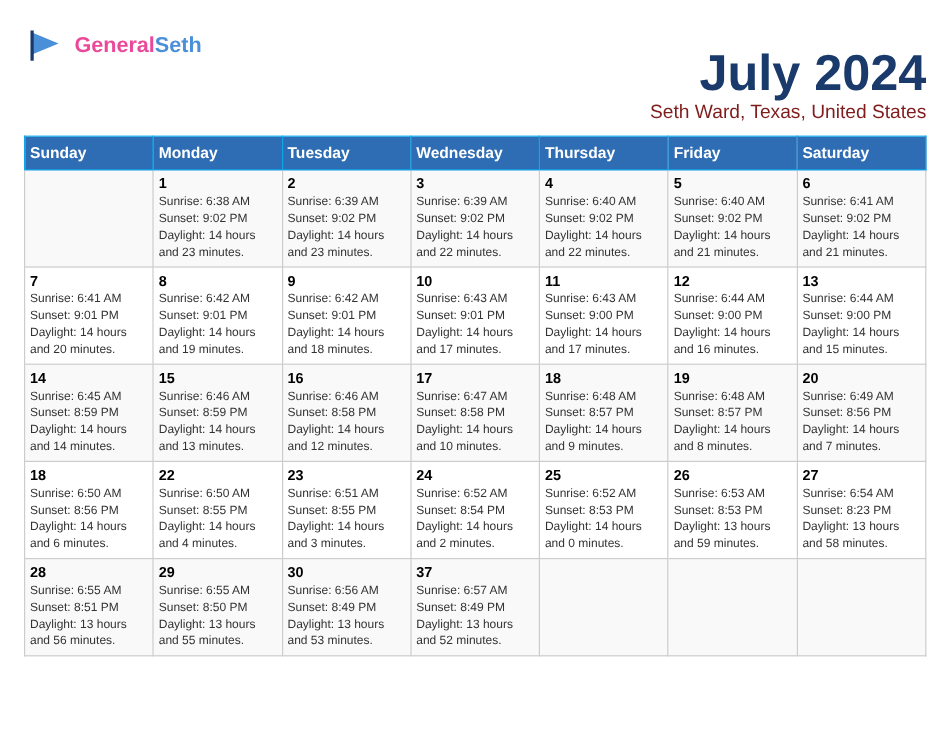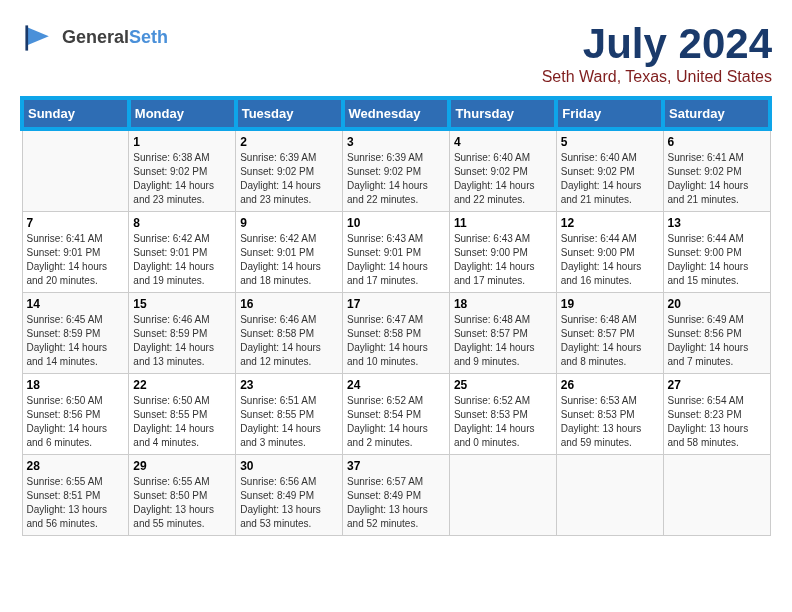--- a/index.html
+++ b/index.html
@@ -21,28 +21,29 @@
       align-items: center;
       gap: 6px;
     }
     .logo-text {
       font-size: 18px;
       font-weight: bold;
       color: #1a3a6b;
       line-height: 1.1;
     }
     .logo-text span {
-      color: #404040;
+      color: #ec4899;
     }
     .logo-icon {
       width: 36px;
       height: 36px;
     }
     .title-area {
       text-align: right;
+      margin-top: 17px;
     }
     .main-title {
       font-size: 42px;
       font-weight: bold;
       color: #1a3a6b;
     }
     .subtitle {
       font-size: 16px;
       color: #7f1d1d;
     }
@@ -51,21 +52,21 @@
       border-collapse: collapse;
       font-size: 11px;
     }
     thead tr th {
       background-color: #2e6db4;
       color: #fff;
       padding: 6px 4px;
       text-align: left;
       font-size: 13px;
       font-weight: bold;
-      border: 4px solid #0ea5e9;
+      border: 1px solid #0ea5e9;
     }
     tbody tr td {
       border: 1px solid #ccc;
       vertical-align: top;
       padding: 4px;
       min-height: 70px;
       background: #fff;
     }
     tbody tr:nth-child(odd) td {
       background: #f9f9f9;

